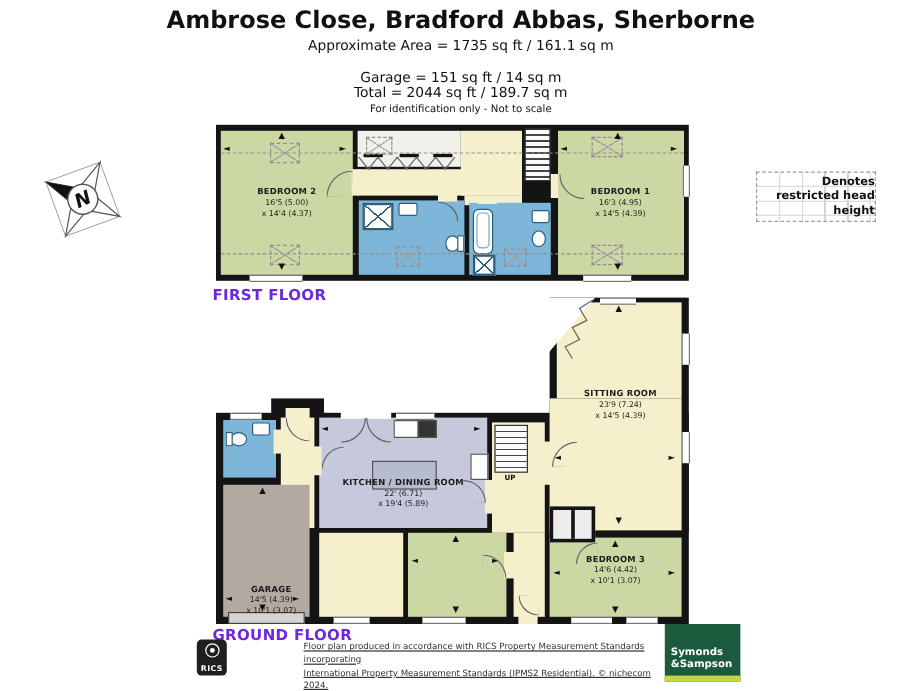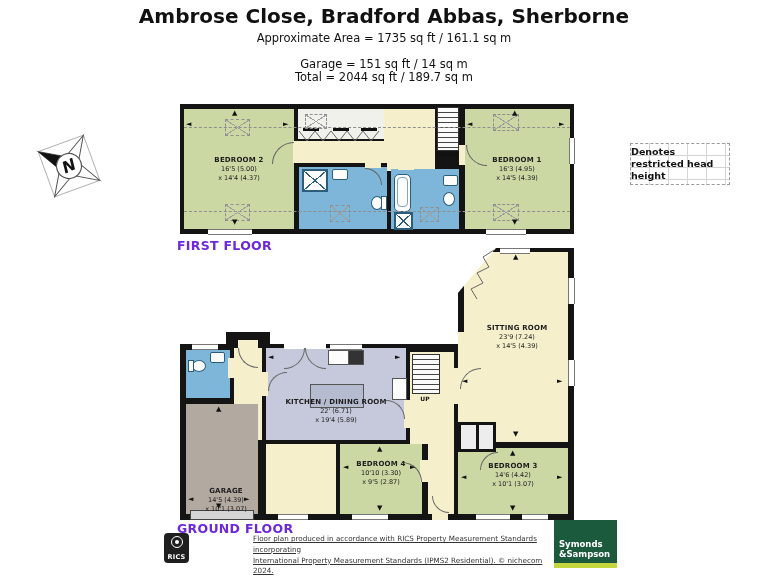--- a/index.html
+++ b/index.html
@@ -27,33 +27,34 @@
     linear-gradient(to top right,transparent calc(50% - .5px),#9f9f9f calc(50% - .5px),#9f9f9f calc(50% + .5px),transparent calc(50% + .5px));}
   .rh-line{position:absolute;border-top:1px dashed #8f8f8f;}
   .ar{position:absolute;font-size:7px;color:#111;line-height:1;}
   .fx{position:absolute;background:#fdfdfd;border:1px solid #2b5d7c;}
   .fxg{position:absolute;background:#fdfdfd;border:1px solid #555;}
   .wc-bowl{position:absolute;background:#fdfdfd;border:1px solid #2b5d7c;border-radius:50%;}
   .hdr{position:absolute;left:0;right:0;text-align:center;color:#111;}
   .legend{position:absolute;left:630px;top:143px;width:98px;height:40px;border:1.5px dashed #9a9a9a;
     background:repeating-linear-gradient(to right,transparent 0 18px,#d4d4d4 18px 19px),
                repeating-linear-gradient(to bottom,transparent 0 11px,#d4d4d4 11px 12px),#fff;
-    display:flex;align-items:center;justify-content:center;text-align:left;
+    display:flex;align-items:center;justify-content:center;text-align:right;
     font-size:9.5px;font-weight:bold;color:#111;line-height:1.25;}
   .foot-txt{position:absolute;font-size:7.2px;color:#333;line-height:1.5;text-decoration:underline;}
 </style>
 </head>
 <body>
 
 <div id="canvas">
 
   <div class="hdr" style="top:4px;font-size:20px;font-weight:bold;">Ambrose Close, Bradford Abbas, Sherborne</div>
   <div class="hdr" style="top:31px;font-size:11.5px;">Approximate Area = 1735 sq ft / 161.1 sq m</div>
   <div class="hdr" style="top:57px;font-size:11.5px;">Garage = 151 sq ft / 14 sq m</div>
   <div class="hdr" style="top:70px;font-size:11.5px;">Total = 2044 sq ft / 189.7 sq m</div>
+  <div class="hdr" style="top:86px;font-size:8.5px;">For identification only - Not to scale</div>
 
   <svg class="abs" style="left:33px;top:130px;" width="72" height="72" viewBox="0 0 72 72">
     <g transform="rotate(25 36 36)">
       <polygon points="36,2 70,36 36,70 2,36" fill="none" stroke="#999" stroke-width="0.7"></polygon>
       <polygon points="36,2 43,29 70,36 43,43 36,70 29,43 2,36 29,29" fill="#fff" stroke="#555" stroke-width="1"></polygon>
       <polygon points="2,36 29,29 36,36 29,43" fill="#111"></polygon>
       <circle cx="36" cy="36" r="12.5" fill="#fff" stroke="#555" stroke-width="1.2"></circle>
       <text x="36" y="41.5" font-size="16" font-style="italic" font-weight="bold" text-anchor="middle" fill="#111" transform="rotate(-50 36 36)">N</text>
     </g>
   </svg>
@@ -232,25 +233,20 @@
     <div class="rlabel" style="left:96px;top:150px;width:120px;">
       <div class="rname">KITCHEN / DINING ROOM</div>
       <div class="rdim">22' (6.71)</div>
       <div class="rdim">x 19'4 (5.89)</div>
     </div>
     <div class="rlabel" style="left:12px;top:204px;width:68px;margin-top:35px;">
       <div class="rname">GARAGE</div>
       <div class="rdim">14'5 (4.39)</div>
       <div class="rdim">x 10'1 (3.07)</div>
     </div>
-    <div class="rlabel" style="left:161px;top:212px;width:80px;">
-      <div class="rname">BEDROOM 4</div>
-      <div class="rdim">10'10 (3.30)</div>
-      <div class="rdim">x 9'5 (2.87)</div>
-    </div>
     <div class="rlabel" style="left:283px;top:214px;width:100px;">
       <div class="rname">BEDROOM 3</div>
       <div class="rdim">14'6 (4.42)</div>
       <div class="rdim">x 10'1 (3.07)</div>
     </div>
   </div>
   <div class="floor-label" style="left:177px;top:521px;">GROUND FLOOR</div>
 
   <div class="abs" style="left:164px;top:533px;width:25px;height:30px;background:#1f1f1f;border-radius:4px;">
     <div style="position:absolute;left:6.5px;top:3px;width:10px;height:10px;border:1px solid #fff;border-radius:50%;">

